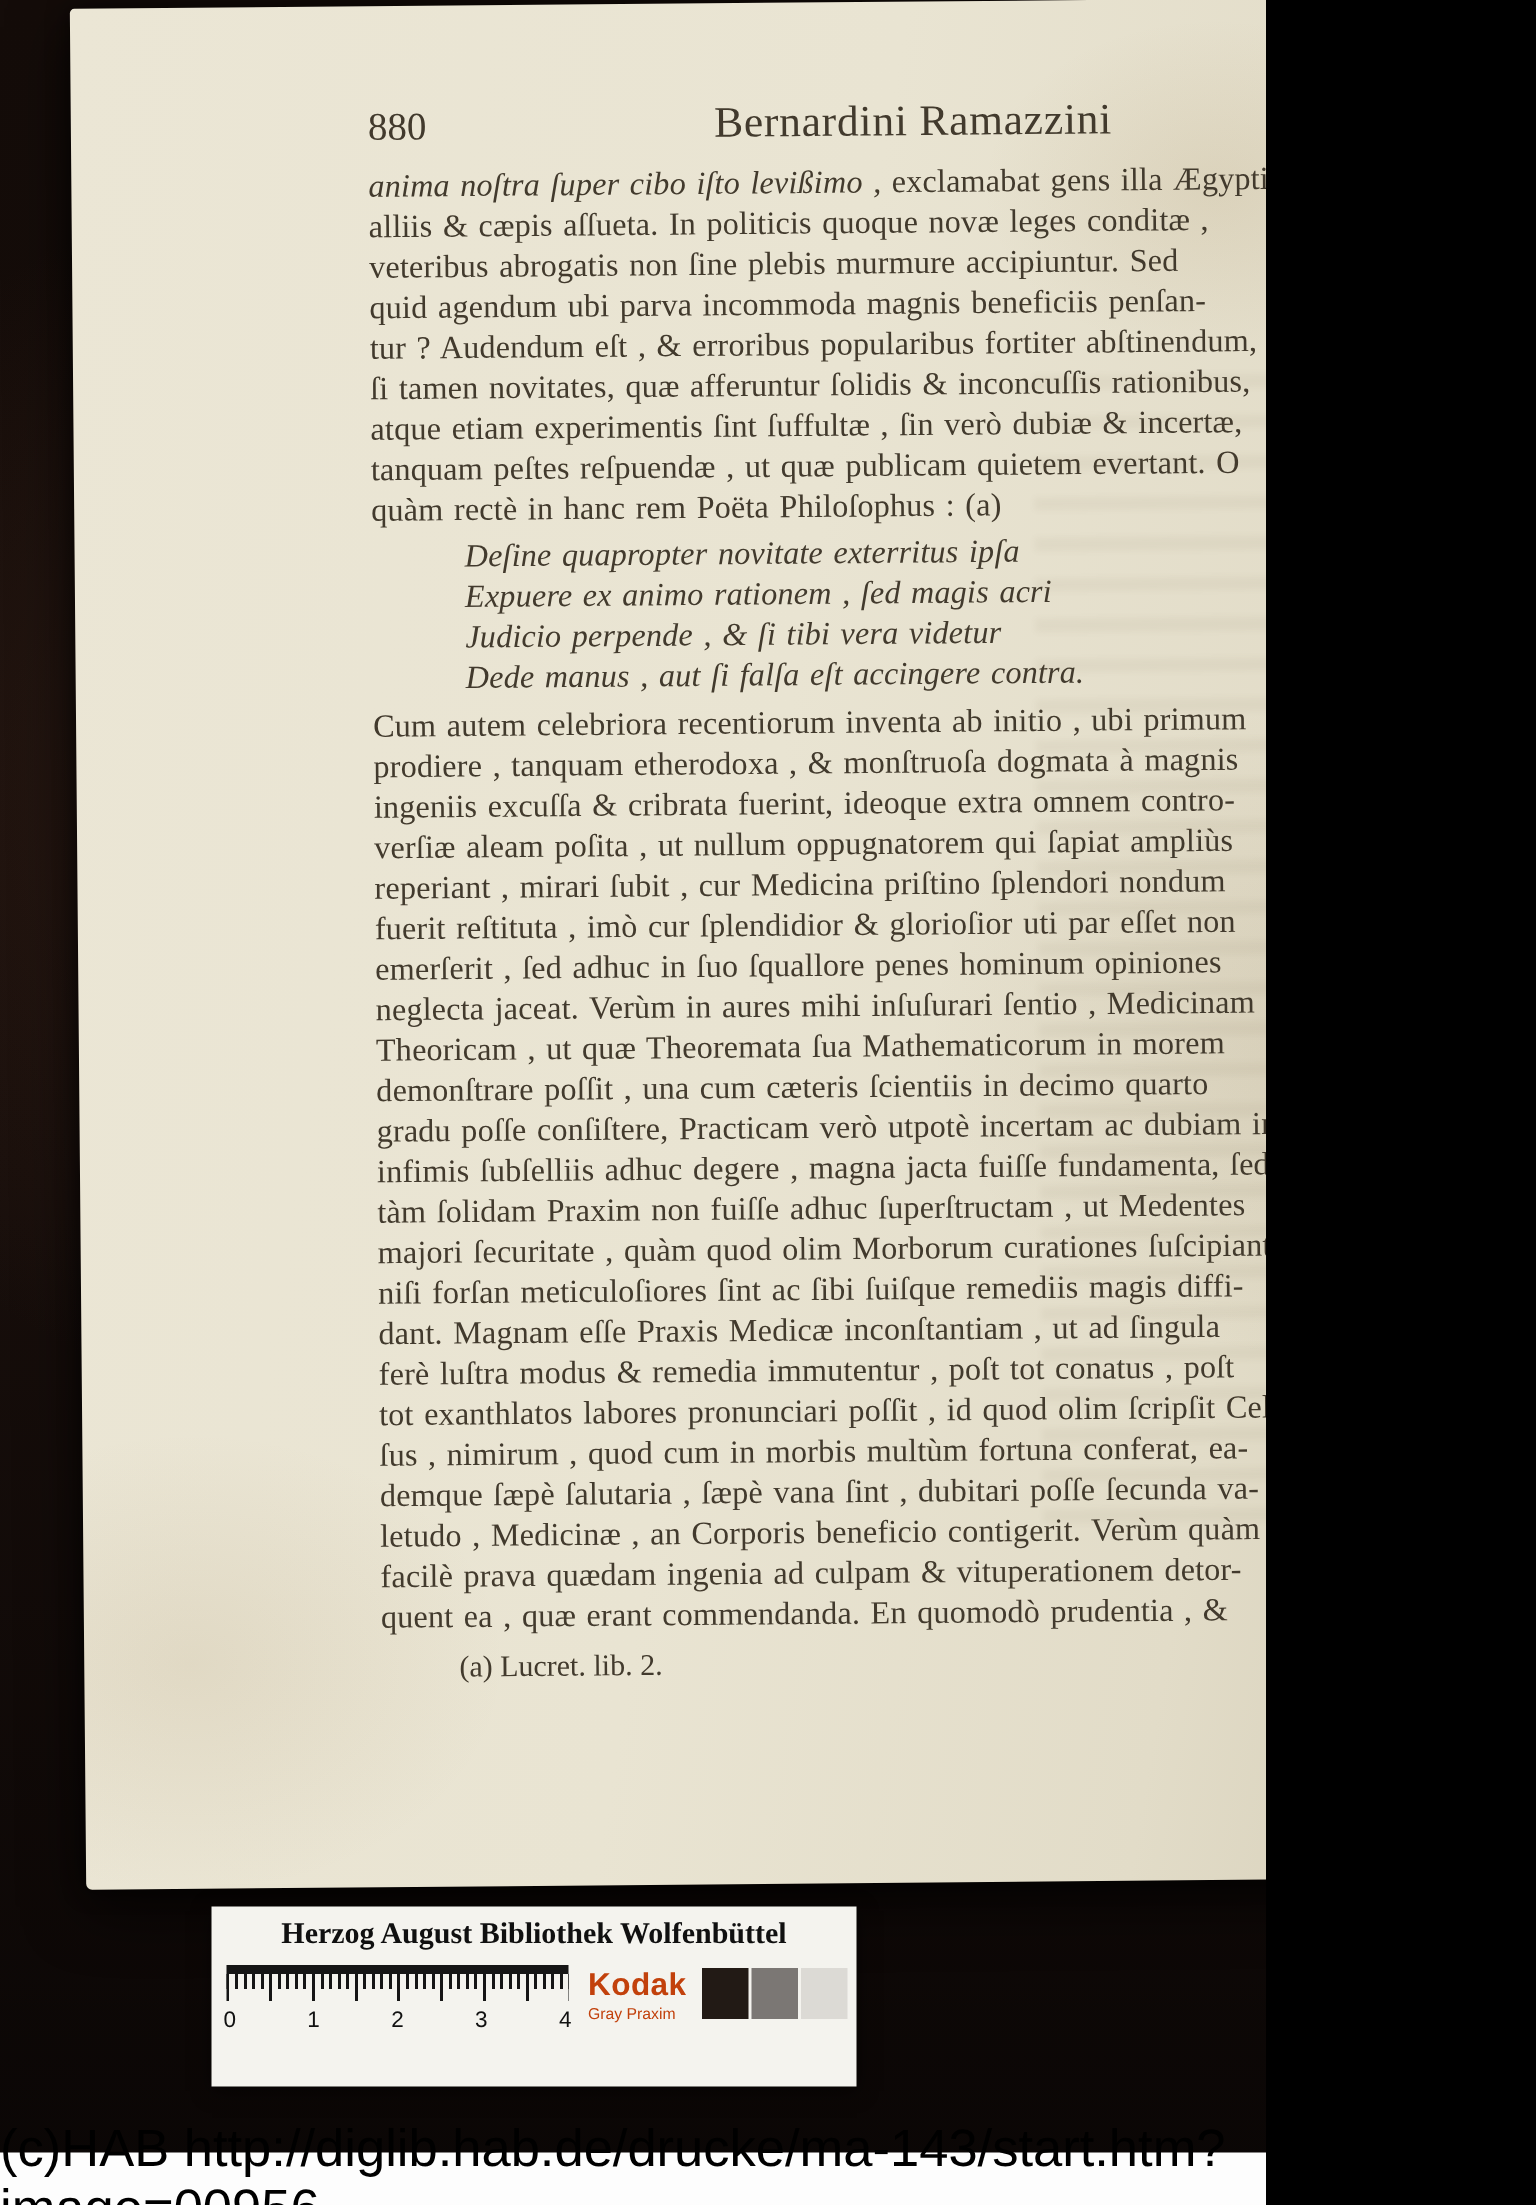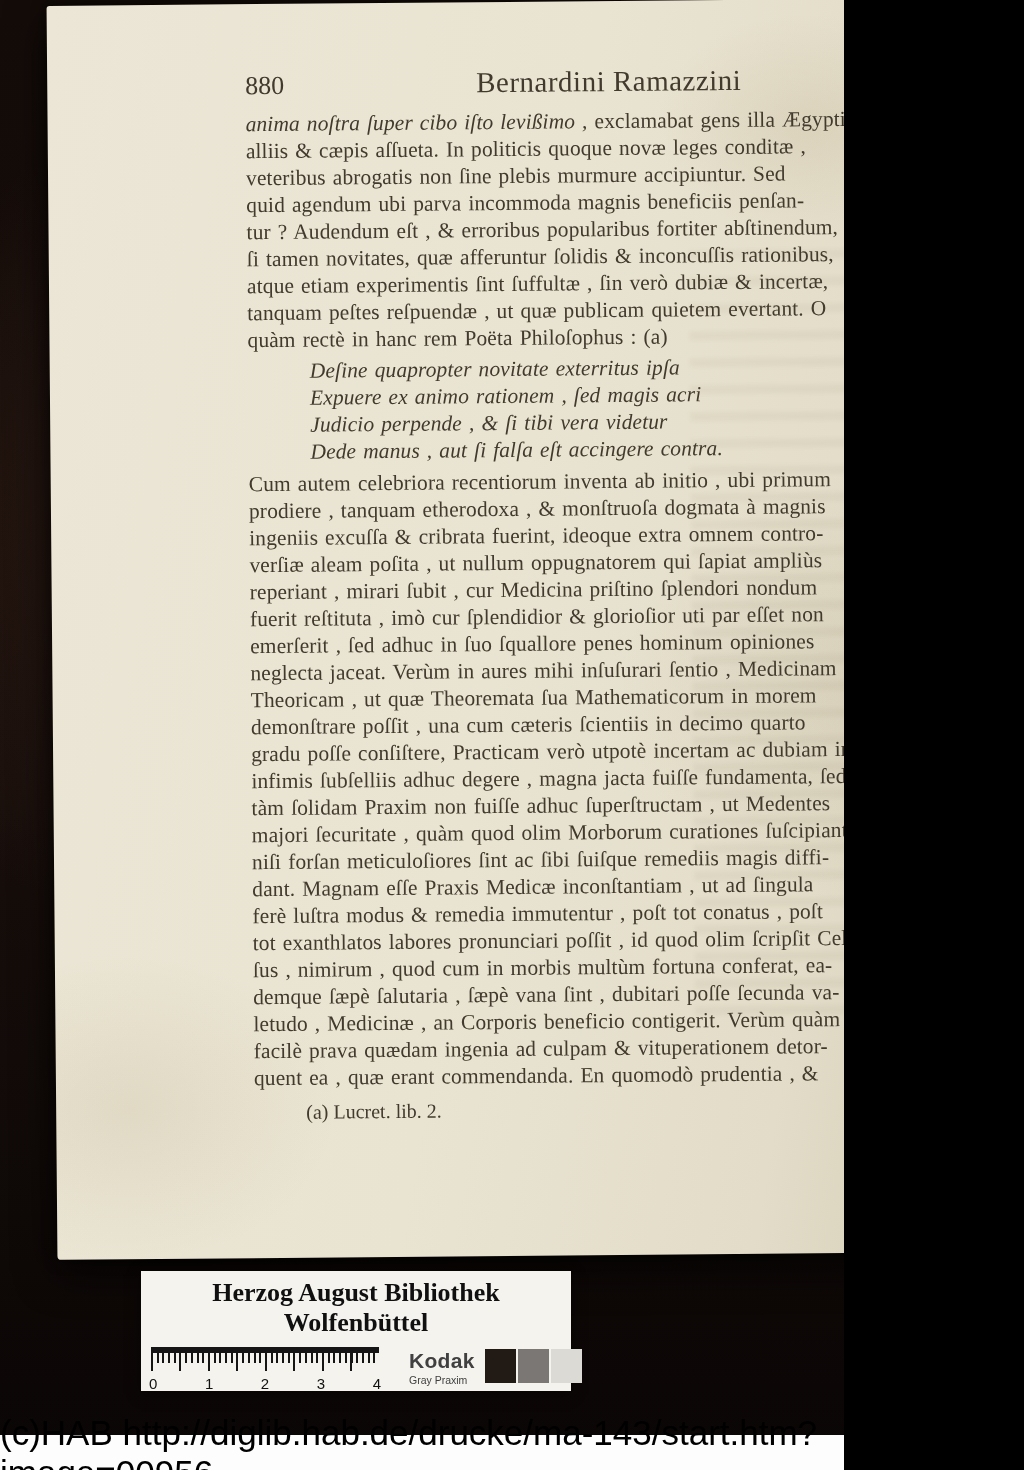--- a/index.html
+++ b/index.html
@@ -54,33 +54,33 @@
   .footline{display:flex;justify-content:space-between;font-size:20px;margin-top:9px;}
   .footnote{margin-left:52px;}
   .catchword{margin-right:4px;}
 
   
   .card{
     position:absolute;left:141px;top:1271px;width:430px;height:120px;
     background:#f4f3ee;box-sizing:border-box;padding:7px 10px 0 10px;
     box-shadow:0 3px 12px rgba(0,0,0,.55);
   }
-  .card-title{text-align:center;font-weight:bold;font-size:26px;color:#101010;
+  .card-title{text-align:center;font-weight:bold;font-size:20px;color:#101010;
     font-family:"Liberation Serif", serif;}
   .card-row{display:flex;align-items:flex-start;margin-top:9px;}
   .ruler{width:228px;}
   .ruler-ticks{
     height:18px;border-top:6px solid #151515;
     background:
       repeating-linear-gradient(90deg,#151515 0 2px,transparent 2px 5.7px) 0 0/100% 10px no-repeat,
       repeating-linear-gradient(90deg,#151515 0 2px,transparent 2px 28.5px) 0 0/100% 18px no-repeat;
   }
   .ruler-numbers{display:flex;justify-content:space-between;width:232px;margin-left:-2px;
     margin-top:4px;font-family:"Liberation Sans", sans-serif;font-size:15px;color:#111;}
-  .brand{margin-left:30px;margin-top:2px;font-family:"Liberation Sans", sans-serif;color:#404040;}
+  .brand{margin-left:13px;margin-top:2px;font-family:"Liberation Sans", sans-serif;color:#c2410c;}
   .kodak{font-weight:bold;font-size:21px;letter-spacing:.3px;}
   .grayscale{font-size:10.5px;margin-top:1px;}
   .patches{display:flex;margin-left:8px;margin-top:2px;}
   .patch{width:31px;height:34px;margin-left:2px;}
 
   .caption-bar{
     position:absolute;left:0;bottom:0;width:100%;height:35px;background:#fdfdfd;
     display:flex;align-items:center;justify-content:center;
     font-family:"Liberation Sans", sans-serif;font-size:35px;color:#000;
   }

